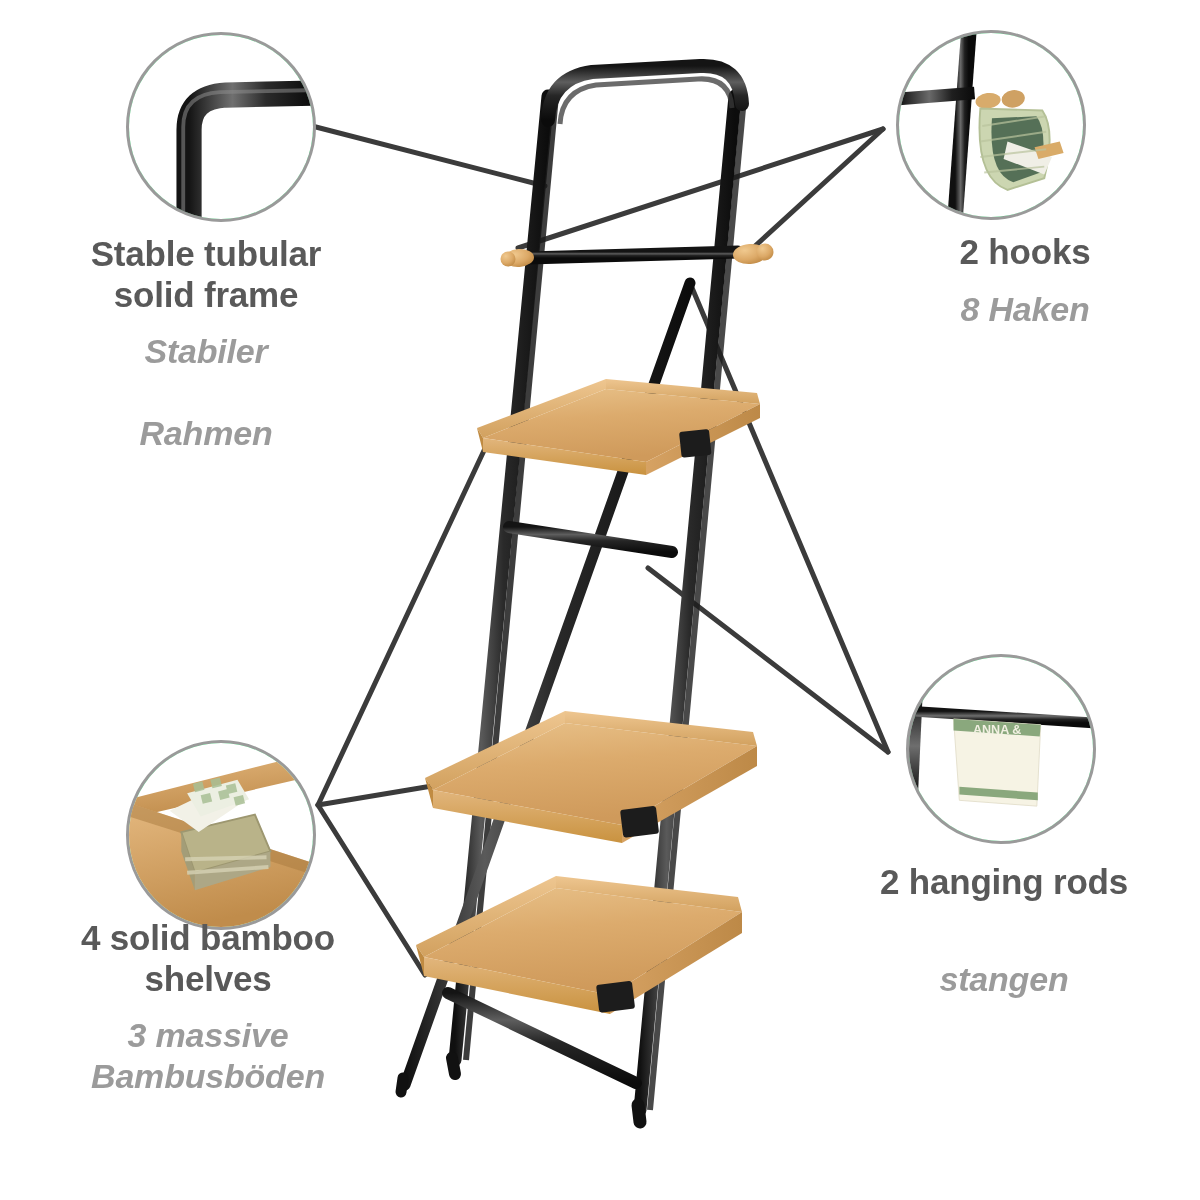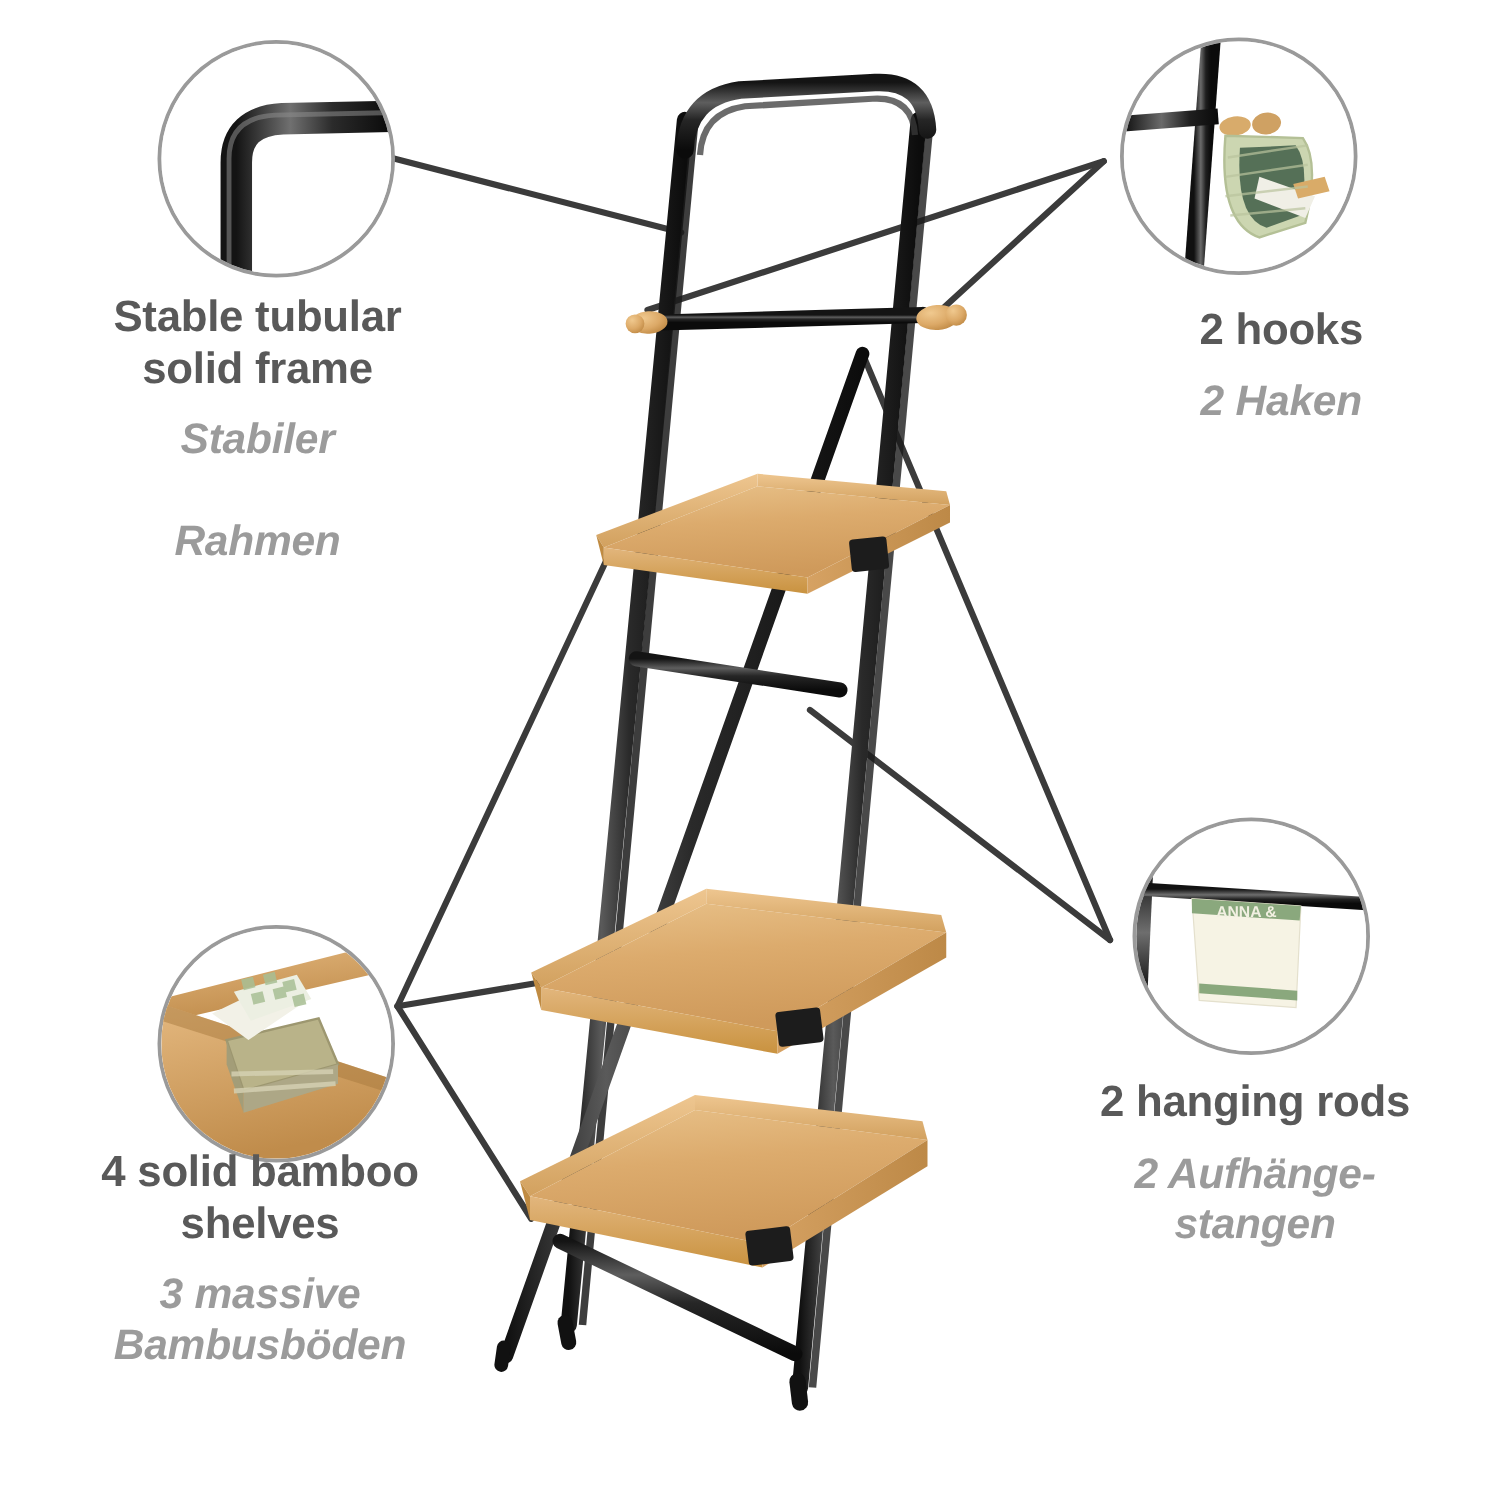--- a/index.html
+++ b/index.html
@@ -13,27 +13,27 @@
   .callout{position:absolute;text-align:center;}
   .callout .en{
     color:#595959;font-weight:bold;font-size:35px;line-height:1.16;
     letter-spacing:-0.2px;margin:0;
   }
   .callout .de{
     color:#9b9b9b;font-style:italic;font-weight:bold;font-size:34px;
     line-height:1.2;margin:16px 0 0 0;letter-spacing:-0.2px;
   }
   #callout-frame{left:26px;top:234px;width:360px;}
-  #callout-hooks{left:860px;top:244px;width:330px;}
+  #callout-hooks{left:860px;top:232px;width:330px;}
   #callout-shelves{left:22px;top:918px;width:372px;}
   #callout-rods{left:818px;top:862px;width:372px;}
 
   
   .thumb{position:absolute;border-radius:50%;overflow:hidden;
-         border:3px solid #9a9a9a;box-sizing:border-box;background:#e5e5e5;}
+         border:3px solid #9a9a9a;box-sizing:border-box;background:#22c55e;}
   .thumb .inner{position:absolute;inset:0;}
 </style>
 </head>
 <body>
 
 <div id="stage">
 
   <svg class="svg-layer" viewBox="0 0 1200 1200">
     <defs>
       <linearGradient id="tubeV" x1="0" y1="0" x2="1" y2="0">
@@ -263,38 +263,38 @@
       <br>
       <span>Rahmen</span>
     </p>
   </div>
 
   <div class="callout" id="callout-hooks">
     <p class="en">
       <span>2 hooks</span>
     </p>
     <p class="de">
-      <span>2 Haken</span>
+      <span>8 Haken</span>
     </p>
   </div>
 
   <div class="callout" id="callout-shelves">
     <p class="en">
       <span>4 solid bamboo</span><br>
       <span>shelves</span>
     </p>
     <p class="de">
       <span>3 massive</span><br>
       <span>Bambusböden</span>
     </p>
   </div>
 
   <div class="callout" id="callout-rods">
     <p class="en">
       <span>2 hanging rods</span>
     </p>
     <p class="de">
-      <span>2 Aufhänge-</span><br>
+      <br>
       <span>stangen</span>
     </p>
   </div>
 
 </div>
 
 </body></html>

